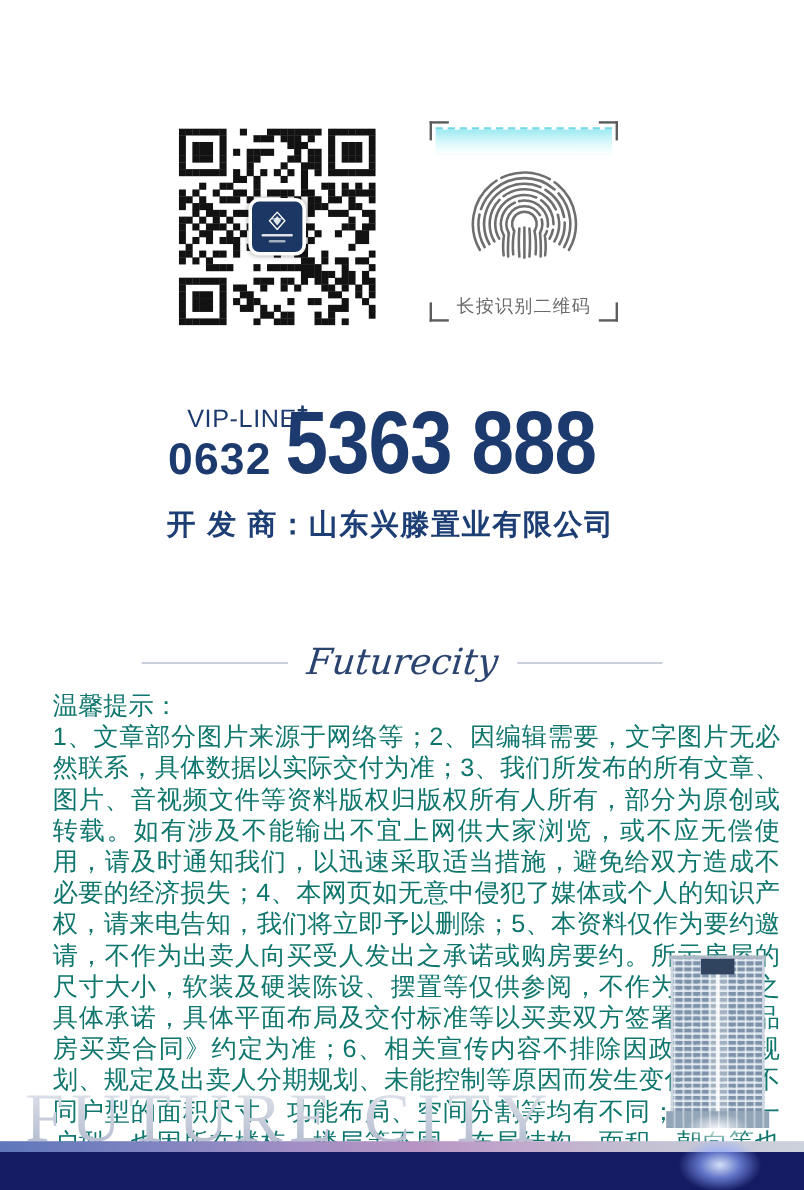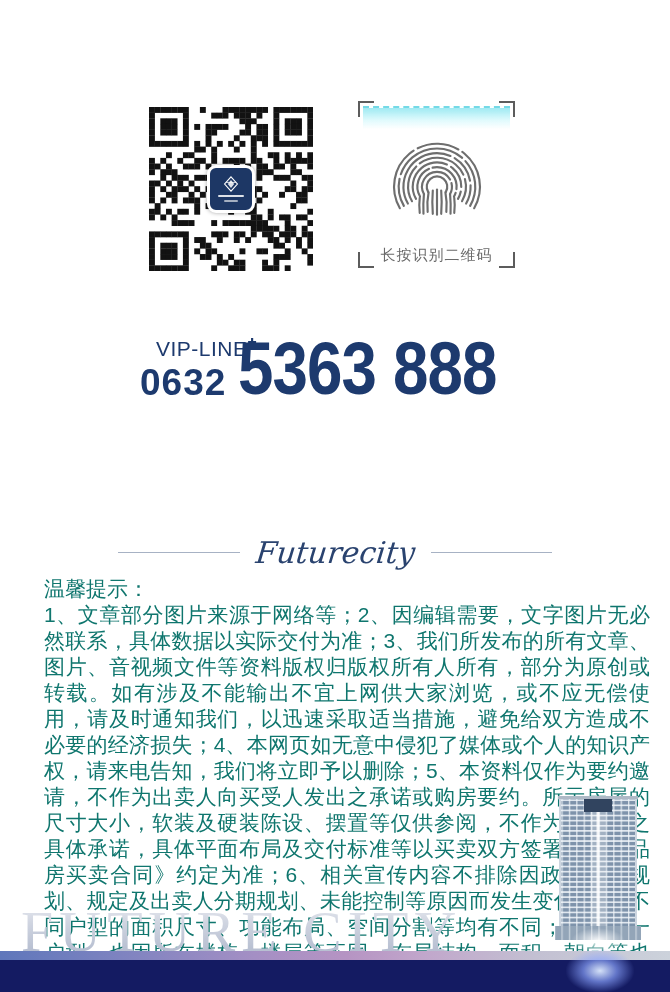--- a/index.html
+++ b/index.html
@@ -526,20 +526,21 @@
       <path d="M78.5 76 q1 8 0 16"></path>
     </svg>
     <div class="scan-hint">长按识别二维码</div>
   </div>
 
   <div class="vip-label"><span>VIP-LINE</span><sup>✚</sup></div>
   <div class="area-code">0632</div>
   <div class="phone">5363 888</div>
 
   <div class="addr">
+    <div><span>开 发 商：</span><span>山东兴滕置业有限公司</span></div>
   </div>
 
   <div class="divider">
     <div class="line"></div>
     <div class="script">Futurecity</div>
     <div class="line"></div>
   </div>
 
   <div class="disclaimer">
     <div>温馨提示：</div>

